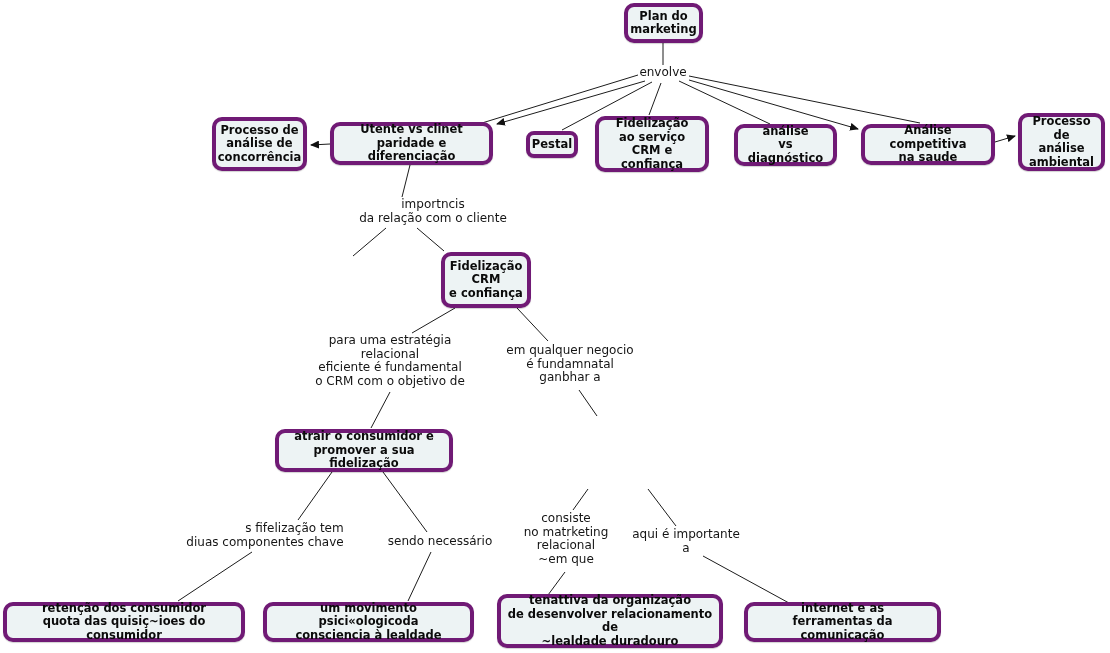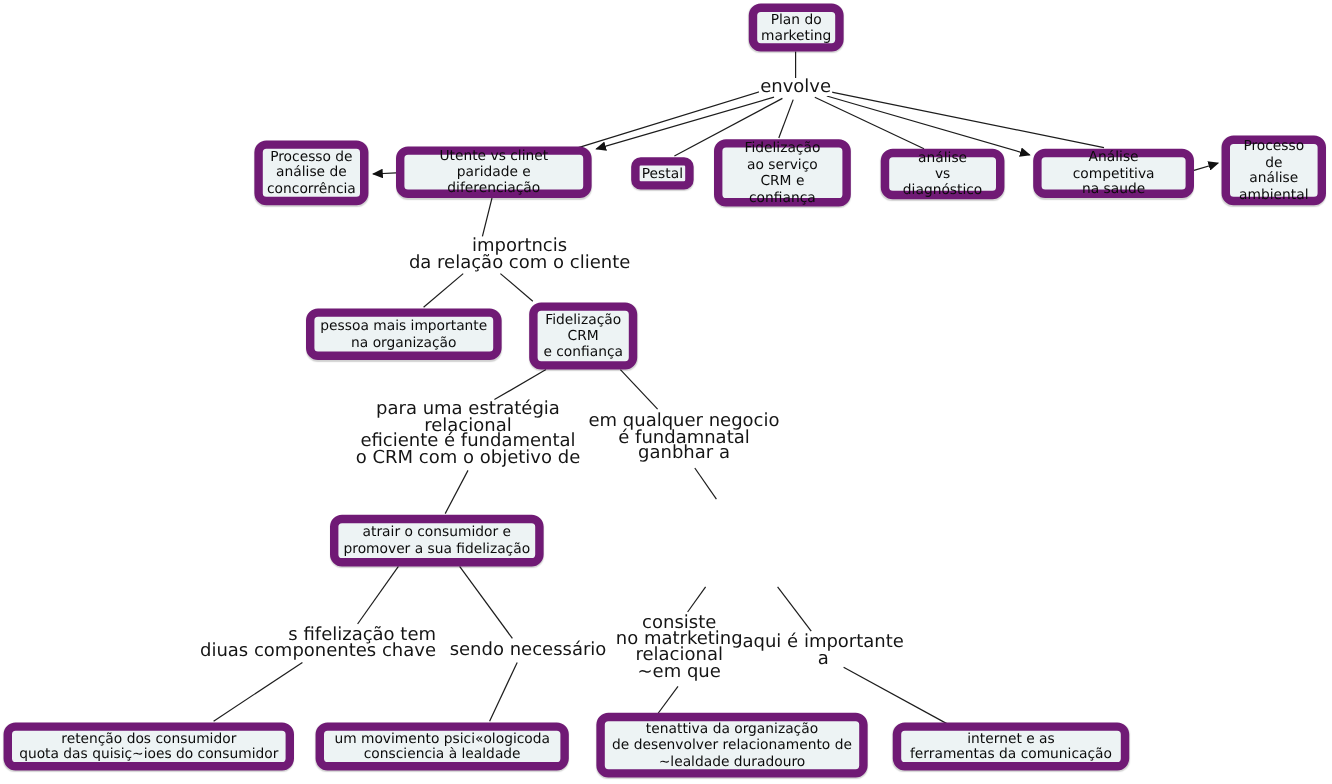--- a/index.html
+++ b/index.html
@@ -3,29 +3,30 @@
 <meta charset="utf-8">
 <style>
   html,body{margin:0;padding:0;background:#ffffff;}
   #canvas{
     position:relative;width:1110px;height:653px;background:#ffffff;
     font-family:"DejaVu Sans","Liberation Sans",sans-serif;overflow:hidden;
   }
   #edges{position:absolute;left:0;top:0;width:1110px;height:653px;}
   .node{
     position:absolute;box-sizing:border-box;
-    background:#edf3f4;border:7px solid #701a75;border-radius:10px;
+    background:#edf3f4;border:4px solid #701a75;border-radius:10px;
     display:flex;align-items:center;justify-content:center;
     text-align:center;font-size:11.5px;line-height:13.5px;color:#0b0b0b;
     white-space:pre-line;padding:2px 4px;
     box-shadow:0 1px 1px rgba(0,0,0,0.18);
+    font-weight:bold;
   }
   .lbl{
     position:absolute;transform:translateX(-50%);
-    text-align:center;font-size:15px;line-height:13.5px;color:#151515;
+    text-align:center;font-size:12px;line-height:13.5px;color:#151515;
     white-space:pre-line;background:#ffffff;padding:0 1px;
   }
 </style>
 </head>
 <body>
 
 <div id="canvas">
 
   <svg id="edges" viewBox="0 0 1110 653" xmlns="http://www.w3.org/2000/svg">
     <defs>
@@ -73,22 +74,20 @@
   <div class="node" style="left:595px;top:116px;width:114px;height:56px;">Fidelização
 ao serviço
 CRM e confiança</div>
   <div class="node" style="left:734px;top:124px;width:103px;height:42px;">análise
 vs diagnóstico</div>
   <div class="node" style="left:861px;top:124px;width:134px;height:41px;">Análise competitiva
 na saude</div>
   <div class="node" style="left:1018px;top:113px;width:87px;height:58px;">Processo de
 análise
 ambiental</div>
-  <div class="node" style="left:255px;top:257px;width:163px;height:43px;">pessoa mais importante
-na organização</div>
   <div class="node" style="left:441px;top:252px;width:90px;height:56px;">Fidelização
 CRM
 e confiança</div>
   <div class="node" style="left:275px;top:429px;width:178px;height:43px;">atrair o consumidor e
 promover a sua fidelização</div>
   <div class="node" style="left:3px;top:602px;width:242px;height:40px;">retenção dos consumidor
 quota das quisiç~ioes do consumidor</div>
   <div class="node" style="left:263px;top:602px;width:211px;height:40px;">um movimento psici«ologicoda
 consciencia à lealdade</div>
   <div class="node" style="left:744px;top:602px;width:197px;height:40px;">internet e as

